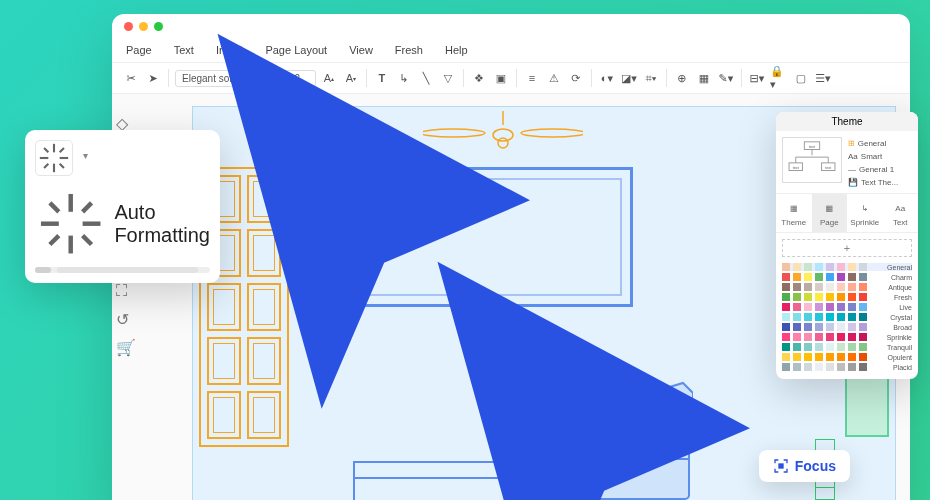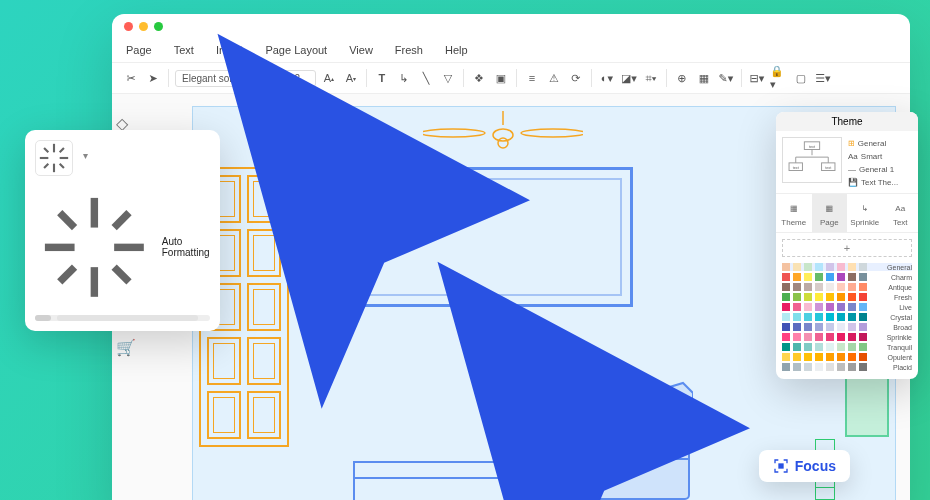--- a/index.html
+++ b/index.html
@@ -18,21 +18,21 @@
 .canvas{position:absolute;top:12px;left:80px;right:14px;bottom:0;background:#e3f2fd;border:1px solid #b3d9f5}
 .sidemenu{position:absolute;left:0;top:12px;width:24px;display:flex;flex-direction:column;gap:12px;align-items:center;padding-top:8px}
 .sidemenu div{width:16px;height:16px;color:#777}
 
 
 .card-auto{position:absolute;top:130px;left:25px;width:195px;background:#fff;border-radius:10px;box-shadow:0 12px 40px rgba(0,0,0,.18);padding:10px}
 .card-auto .row1{display:flex;gap:10px;align-items:flex-start;margin-bottom:12px}
 .starbox{width:38px;height:36px;border:1px solid #e5e5e5;border-radius:5px;display:flex;align-items:center;justify-content:center}
 .smartshape{text-align:center;font-size:9px;color:#555;line-height:1.2}
 .card-auto .row2{display:flex;align-items:center;gap:8px;margin-bottom:8px}
-.autotext{font-size:10px;font-weight:500;color:#222}
+.autotext{font-size:20px;font-weight:500;color:#222}
 .slider{height:6px;background:#eee;border-radius:3px;position:relative;margin-top:8px}
 .slider .fill{position:absolute;left:22px;right:12px;height:6px;background:#e3e3e3;border-radius:3px}
 .slider .knob{position:absolute;left:0;width:16px;height:6px;background:#d0d0d0;border-radius:3px}
 .cursor1{position:absolute;top:220px;left:160px;color:#2952e3}
 
 
 .card-theme{position:absolute;top:112px;right:12px;width:142px;background:#fff;border-radius:8px;box-shadow:0 12px 40px rgba(0,0,0,.18);font-size:9px;overflow:hidden}
 .card-theme .hdr{background:#f3f3f3;text-align:center;padding:4px;font-weight:500;font-size:10px}
 .theme-preview{display:flex;padding:6px;gap:6px}
 .preview-box{width:60px;height:46px;border:1px solid #ddd;background:#fff}

